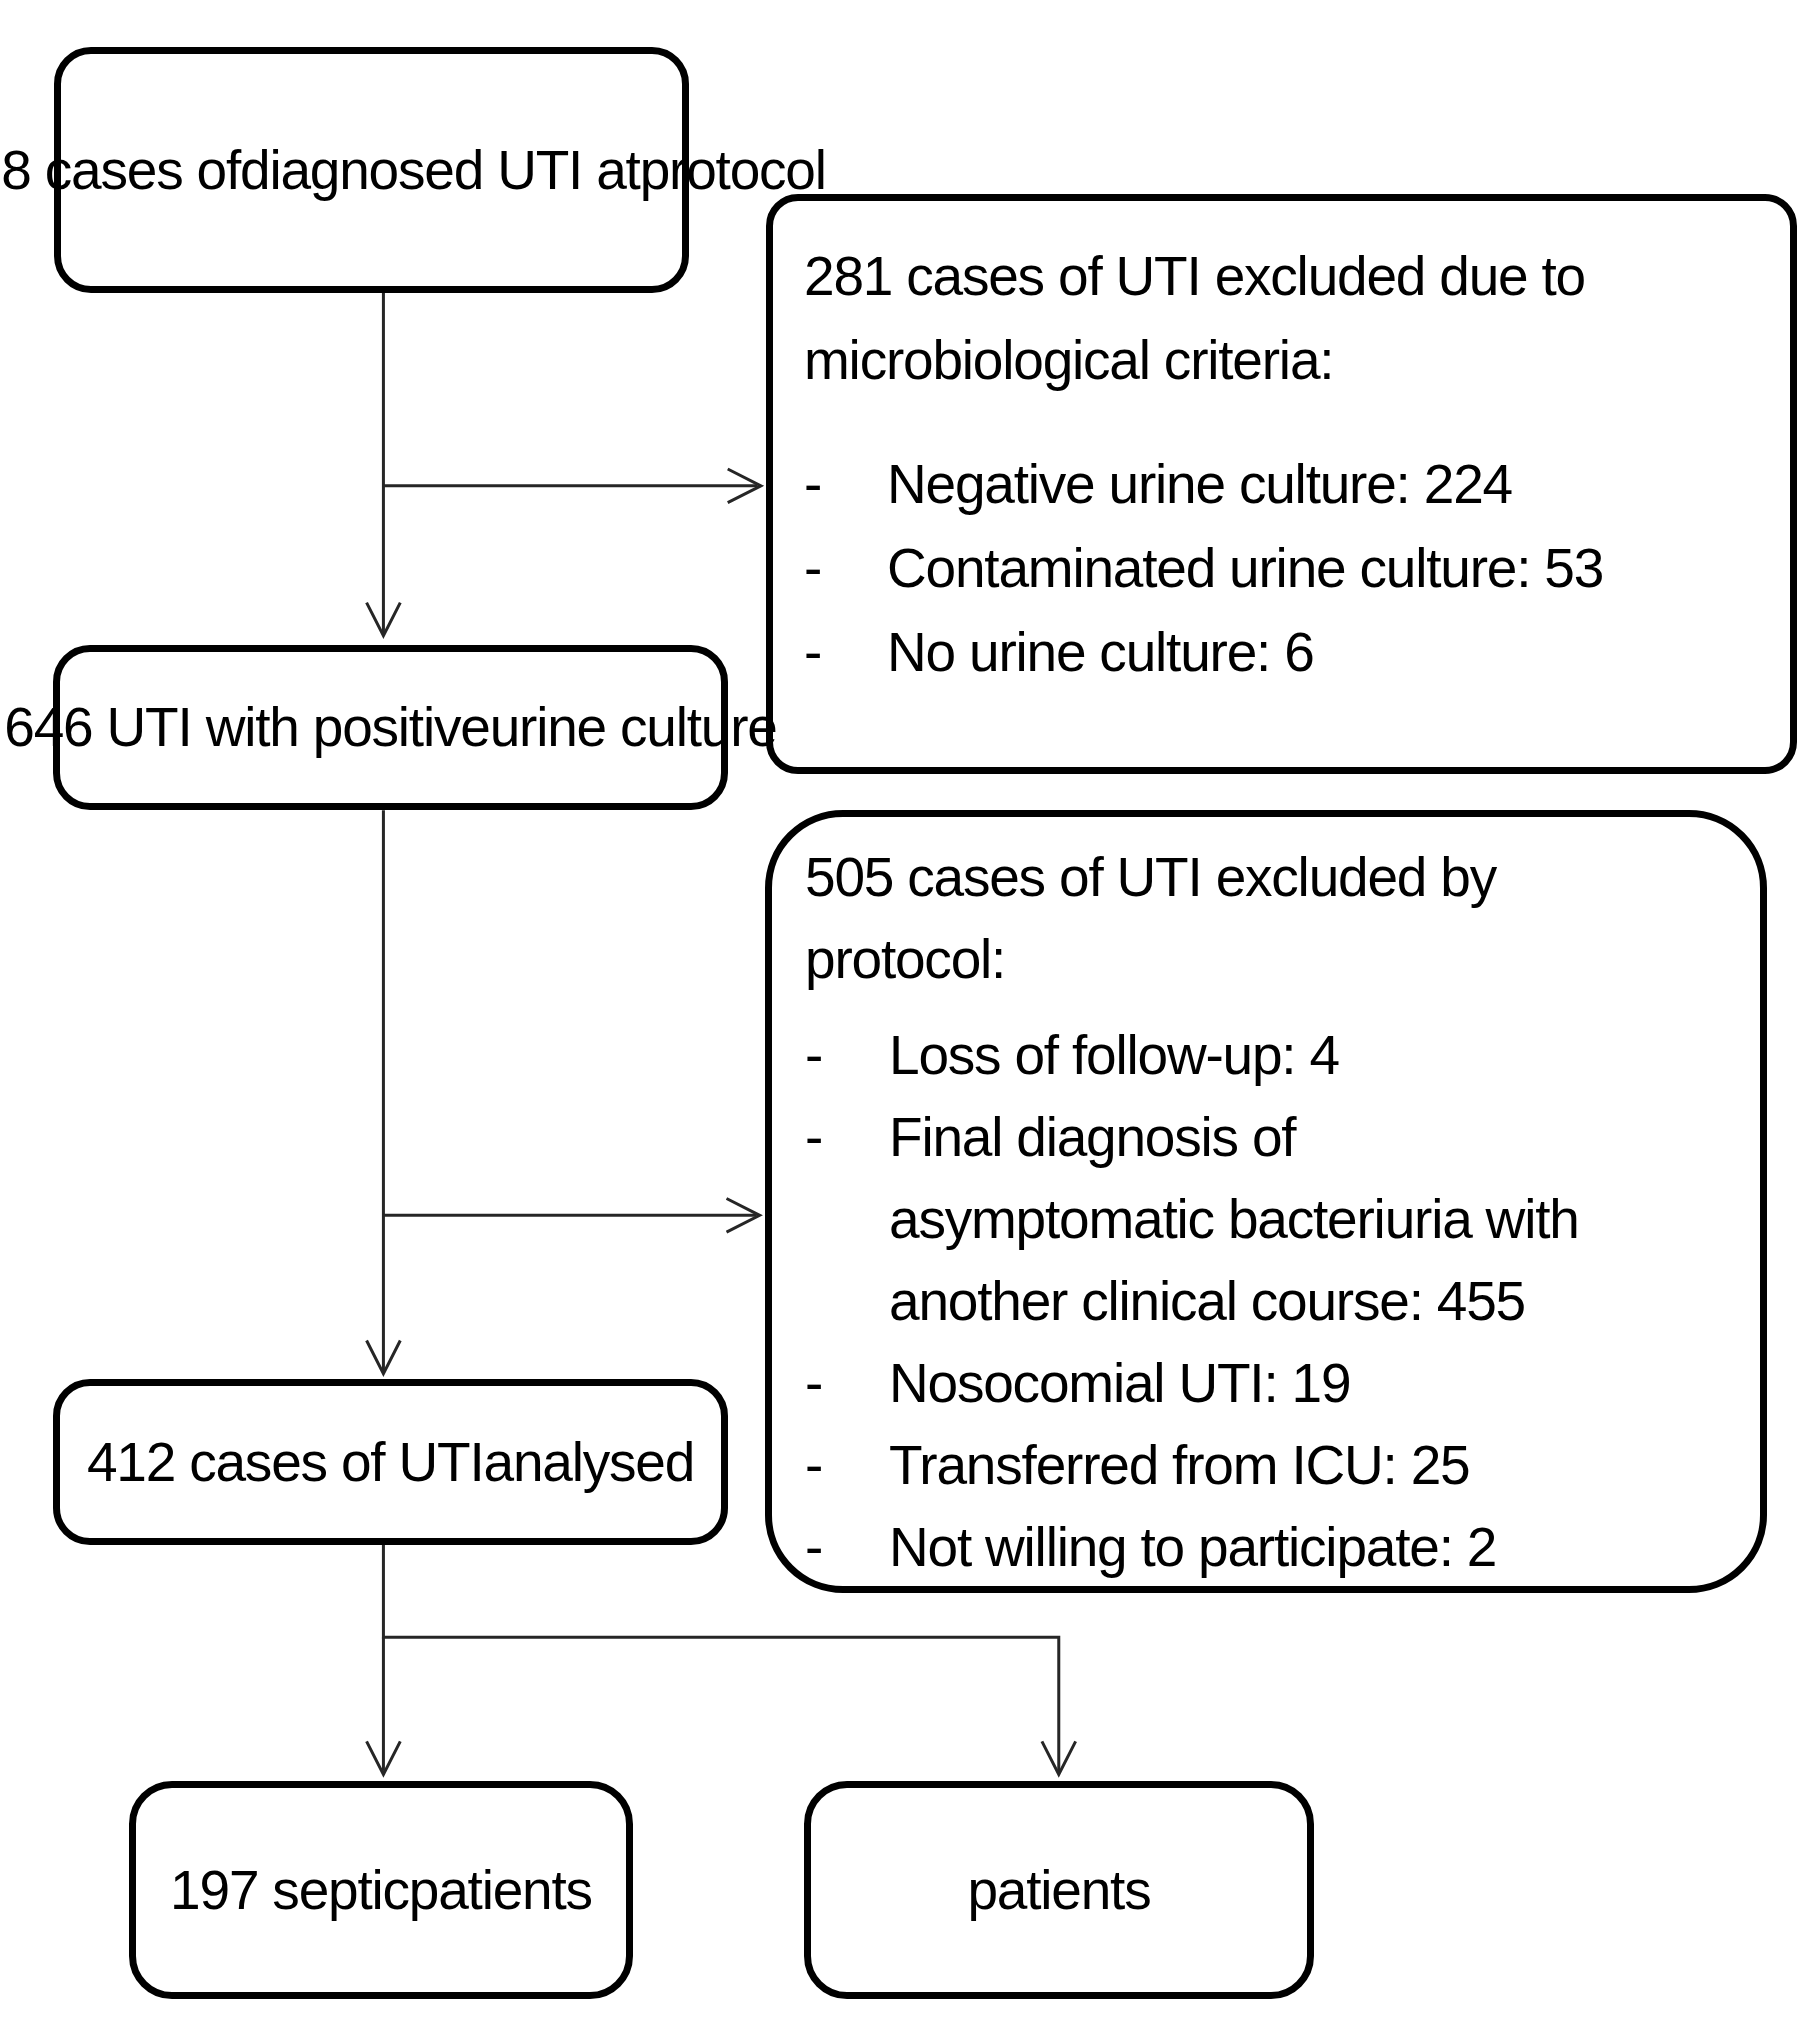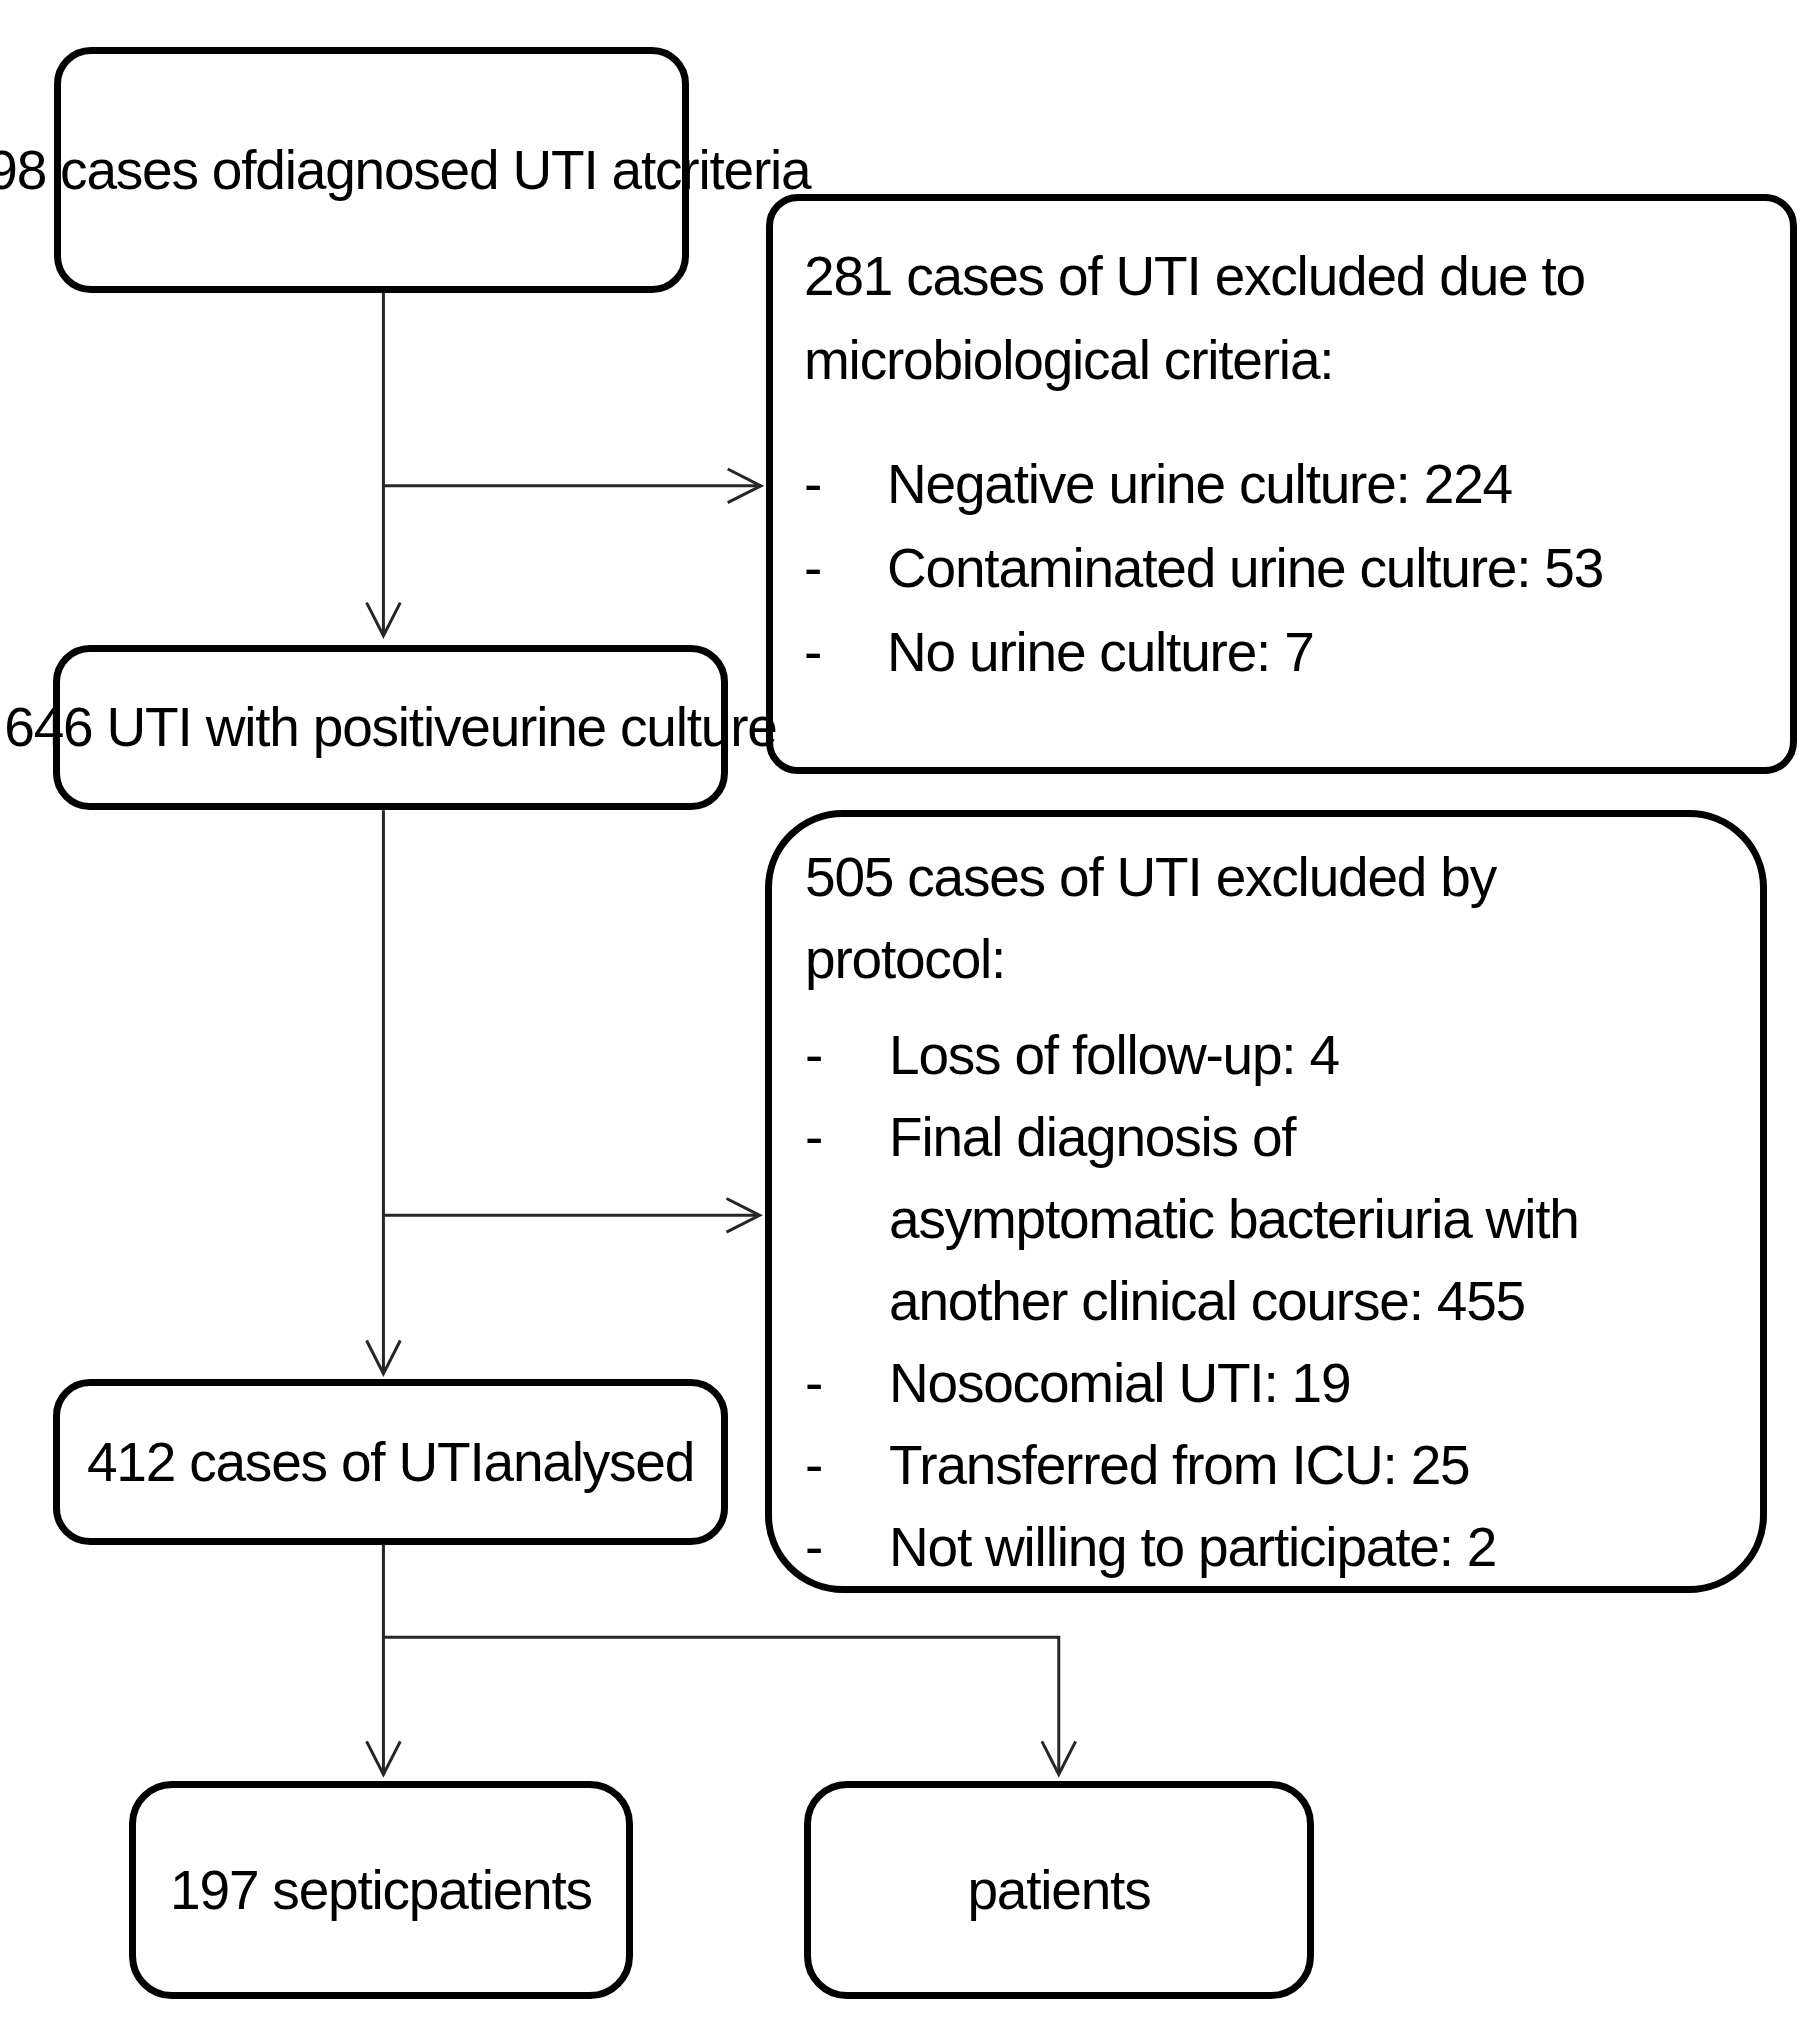--- a/index.html
+++ b/index.html
@@ -112,38 +112,38 @@
       <path d="M637 2565 L637 2720 L1759 2720 L1759 2942"></path>
       <path d="M637 2720 L637 2942"></path>
       <path d="M609 2893 L637 2948 L665 2893"></path>
       <path d="M1731 2893 L1759 2948 L1787 2893"></path>
     </g>
   </svg>
 
   <div id="node-admission" class="node center-node">
     <div class="tline">1198 cases of</div>
     <div class="tline">diagnosed UTI at</div>
-    <div class="tline">criteria</div>
+    <div class="tline">protocol</div>
   </div>
 
   <div id="node-excluded-micro" class="node list-node">
     <div class="title-line">281 cases of UTI excluded due to</div>
     <div class="title-line">microbiological criteria:</div>
     <div class="list-gap"></div>
     <div class="bullet-row">
       <span class="bullet-dash">-</span>
       <span>Negative urine culture: 224</span>
     </div>
     <div class="bullet-row">
       <span class="bullet-dash">-</span>
       <span>Contaminated urine culture: 53</span>
     </div>
     <div class="bullet-row">
       <span class="bullet-dash">-</span>
-      <span>No urine culture: 7</span>
+      <span>No urine culture: 6</span>
     </div>
   </div>
 
   <div id="node-positive-culture" class="node center-node">
     <div class="tline">646 UTI with positive</div>
     <div class="tline">urine culture</div>
   </div>
 
   <div id="node-excluded-protocol" class="node list-node">
     <div class="title-line">505 cases of UTI excluded by</div>

